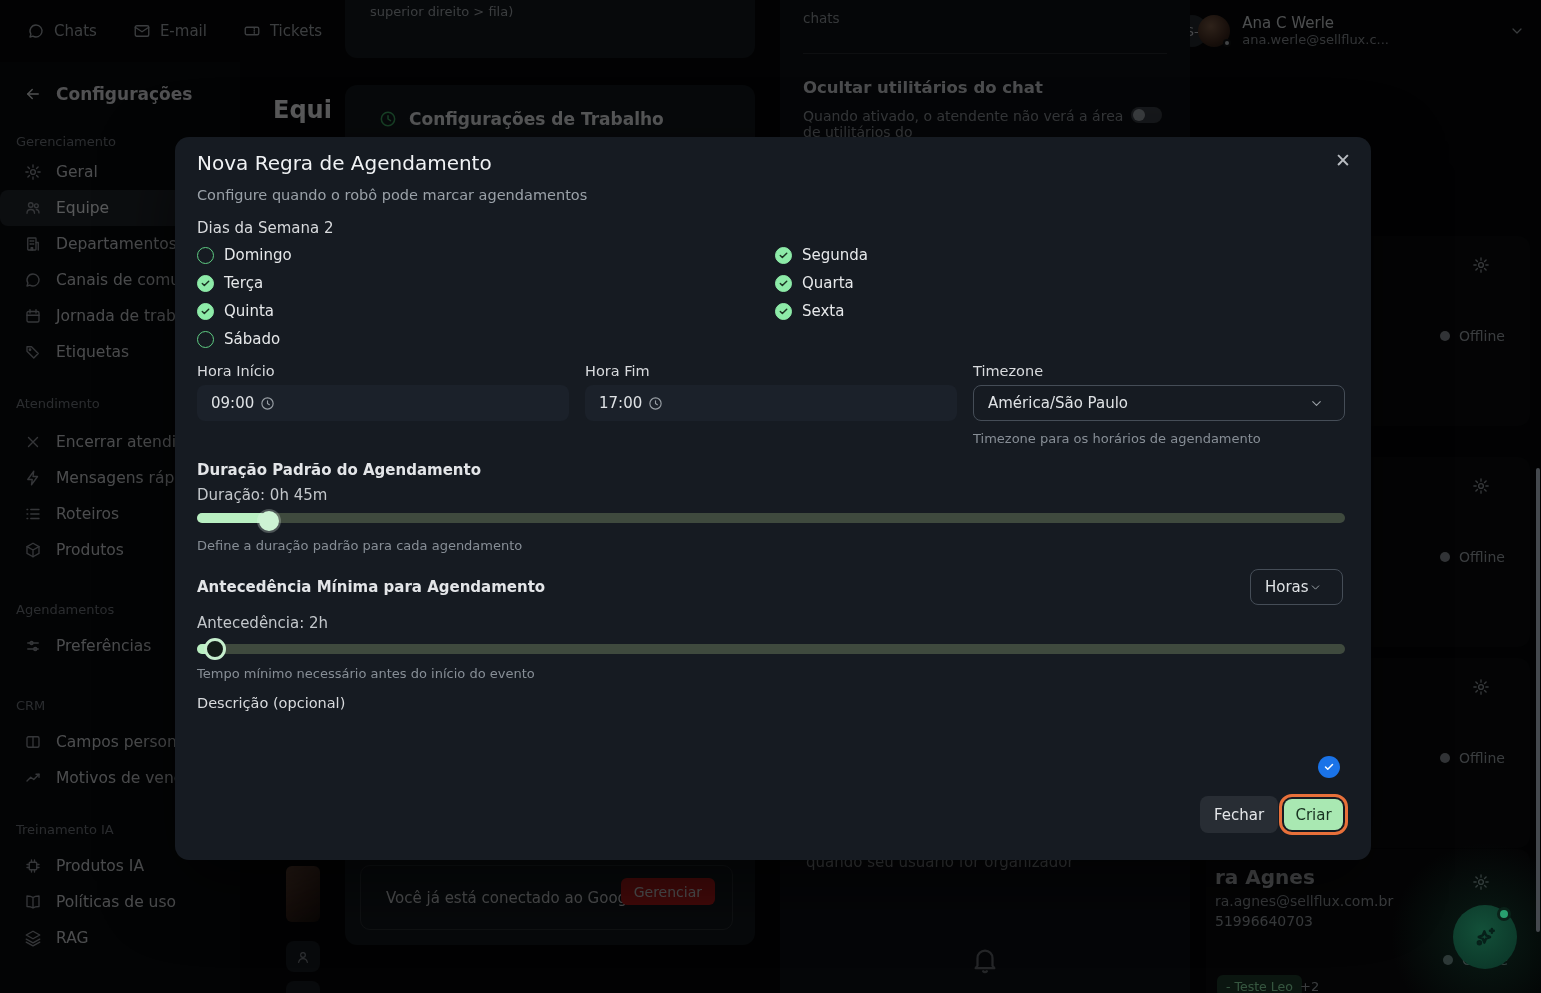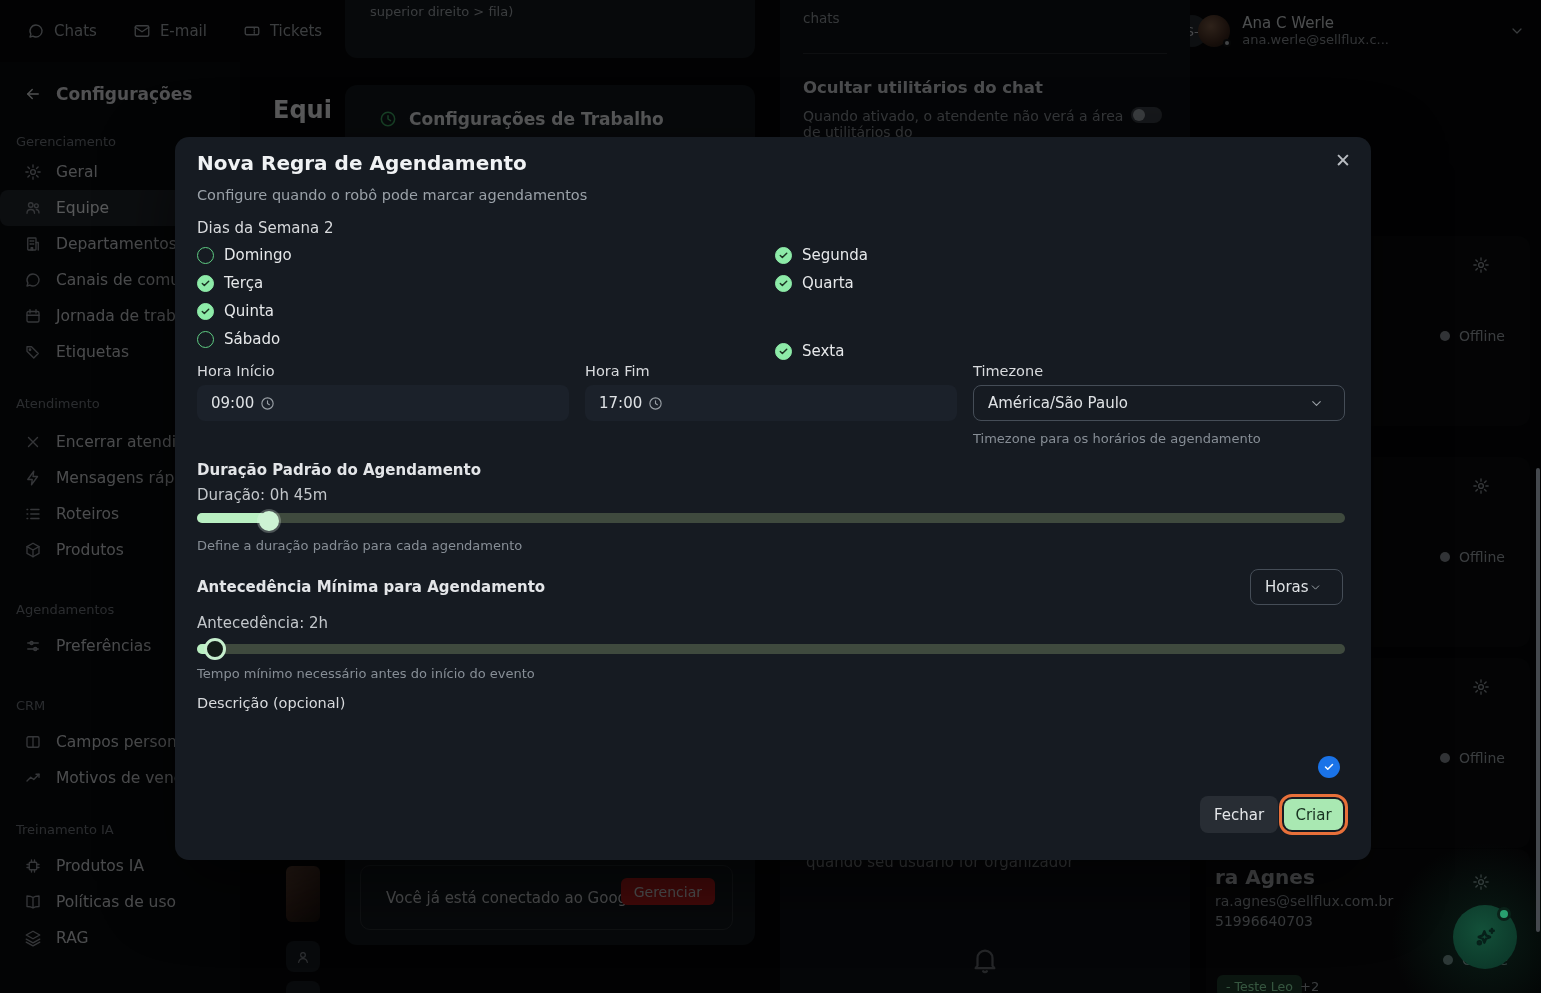--- a/index.html
+++ b/index.html
@@ -65,21 +65,21 @@
   .m-phone { position:absolute; left:9px; top:64px; font-size:14px; color:#9ba0a6; }
   .m-tag { position:absolute; left:11px; top:126px; height:22px; padding:0 9px; background:#1d3b2a; color:#8ce0a5; border-radius:6px; font-size:12.5px; display:flex; align-items:center; }
   .m-more { position:absolute; left:94px; top:130px; font-size:13px; color:#9ba0a6; }
 
   
   .overlay { position:absolute; inset:0; background:rgba(0,0,0,0.62); z-index:50; }
 
   
   .modal { position:absolute; left:175px; top:137px; width:1196px; height:723px; background:#161b22; border-radius:14px; z-index:100; box-shadow:0 24px 70px rgba(0,0,0,.55); color:#e7e9ec; }
   .m-close { position:absolute; right:20px; top:12px; font-size:19px; color:#b9bdc2; cursor:pointer; }
-  .m-title { position:absolute; left:22px; top:14px; font-size:20px; font-weight:700; color:#f0f2f4; }
+  .m-title { position:absolute; left:22px; top:14px; font-size:20px; font-weight:400; color:#f0f2f4; }
   .m-sub { position:absolute; left:22px; top:50px; font-size:14.5px; color:#9aa1a8; }
   .m-days-label { position:absolute; left:22px; top:82px; font-size:15px; color:#d8dadd; }
   .day { position:absolute; display:flex; align-items:center; gap:10px; height:22px; font-size:15px; color:#e6e8ea; cursor:pointer; }
   .cb { width:17px; height:17px; border-radius:50%; border:1.5px solid #5ecb82; display:flex; align-items:center; justify-content:center; }
   .cb svg { display:none; }
   .day.checked .cb { background:#8deba8; border-color:#8deba8; }
   .day.checked .cb svg { display:block; }
   .f-label { position:absolute; font-size:14.5px; color:#d8dadd; }
   .time-input { position:absolute; width:372px; height:36px; background:#1b212a; border-radius:8px; display:flex; align-items:center; gap:6px; padding-left:14px; font-size:15px; color:#dfe2e5; cursor:text; }
   .time-input .clk { color:#9aa0a6; }
@@ -432,21 +432,21 @@
       <span>Segunda</span>
     </div>
     <div class="day checked" style="left:600px; top:135px;">
       <span class="cb">
           <svg class="ic" width="11" height="11" viewBox="0 0 24 24" style="stroke:#1b3422; stroke-width:3.2;">
             <path d="M5 12l4.5 4.5L19 7"></path>
           </svg>
         </span>
       <span>Quarta</span>
     </div>
-    <div class="day checked" style="left:600px; top:163px;margin-top:40px;">
+    <div class="day checked" style="left:600px; top:163px;">
       <span class="cb">
           <svg class="ic" width="11" height="11" viewBox="0 0 24 24" style="stroke:#1b3422; stroke-width:3.2;">
             <path d="M5 12l4.5 4.5L19 7"></path>
           </svg>
         </span>
       <span>Sexta</span>
     </div>
 
     <div class="f-label" style="left:22px; top:226px;">Hora Início</div>
     <div class="time-input" style="left:22px; top:248px;">

